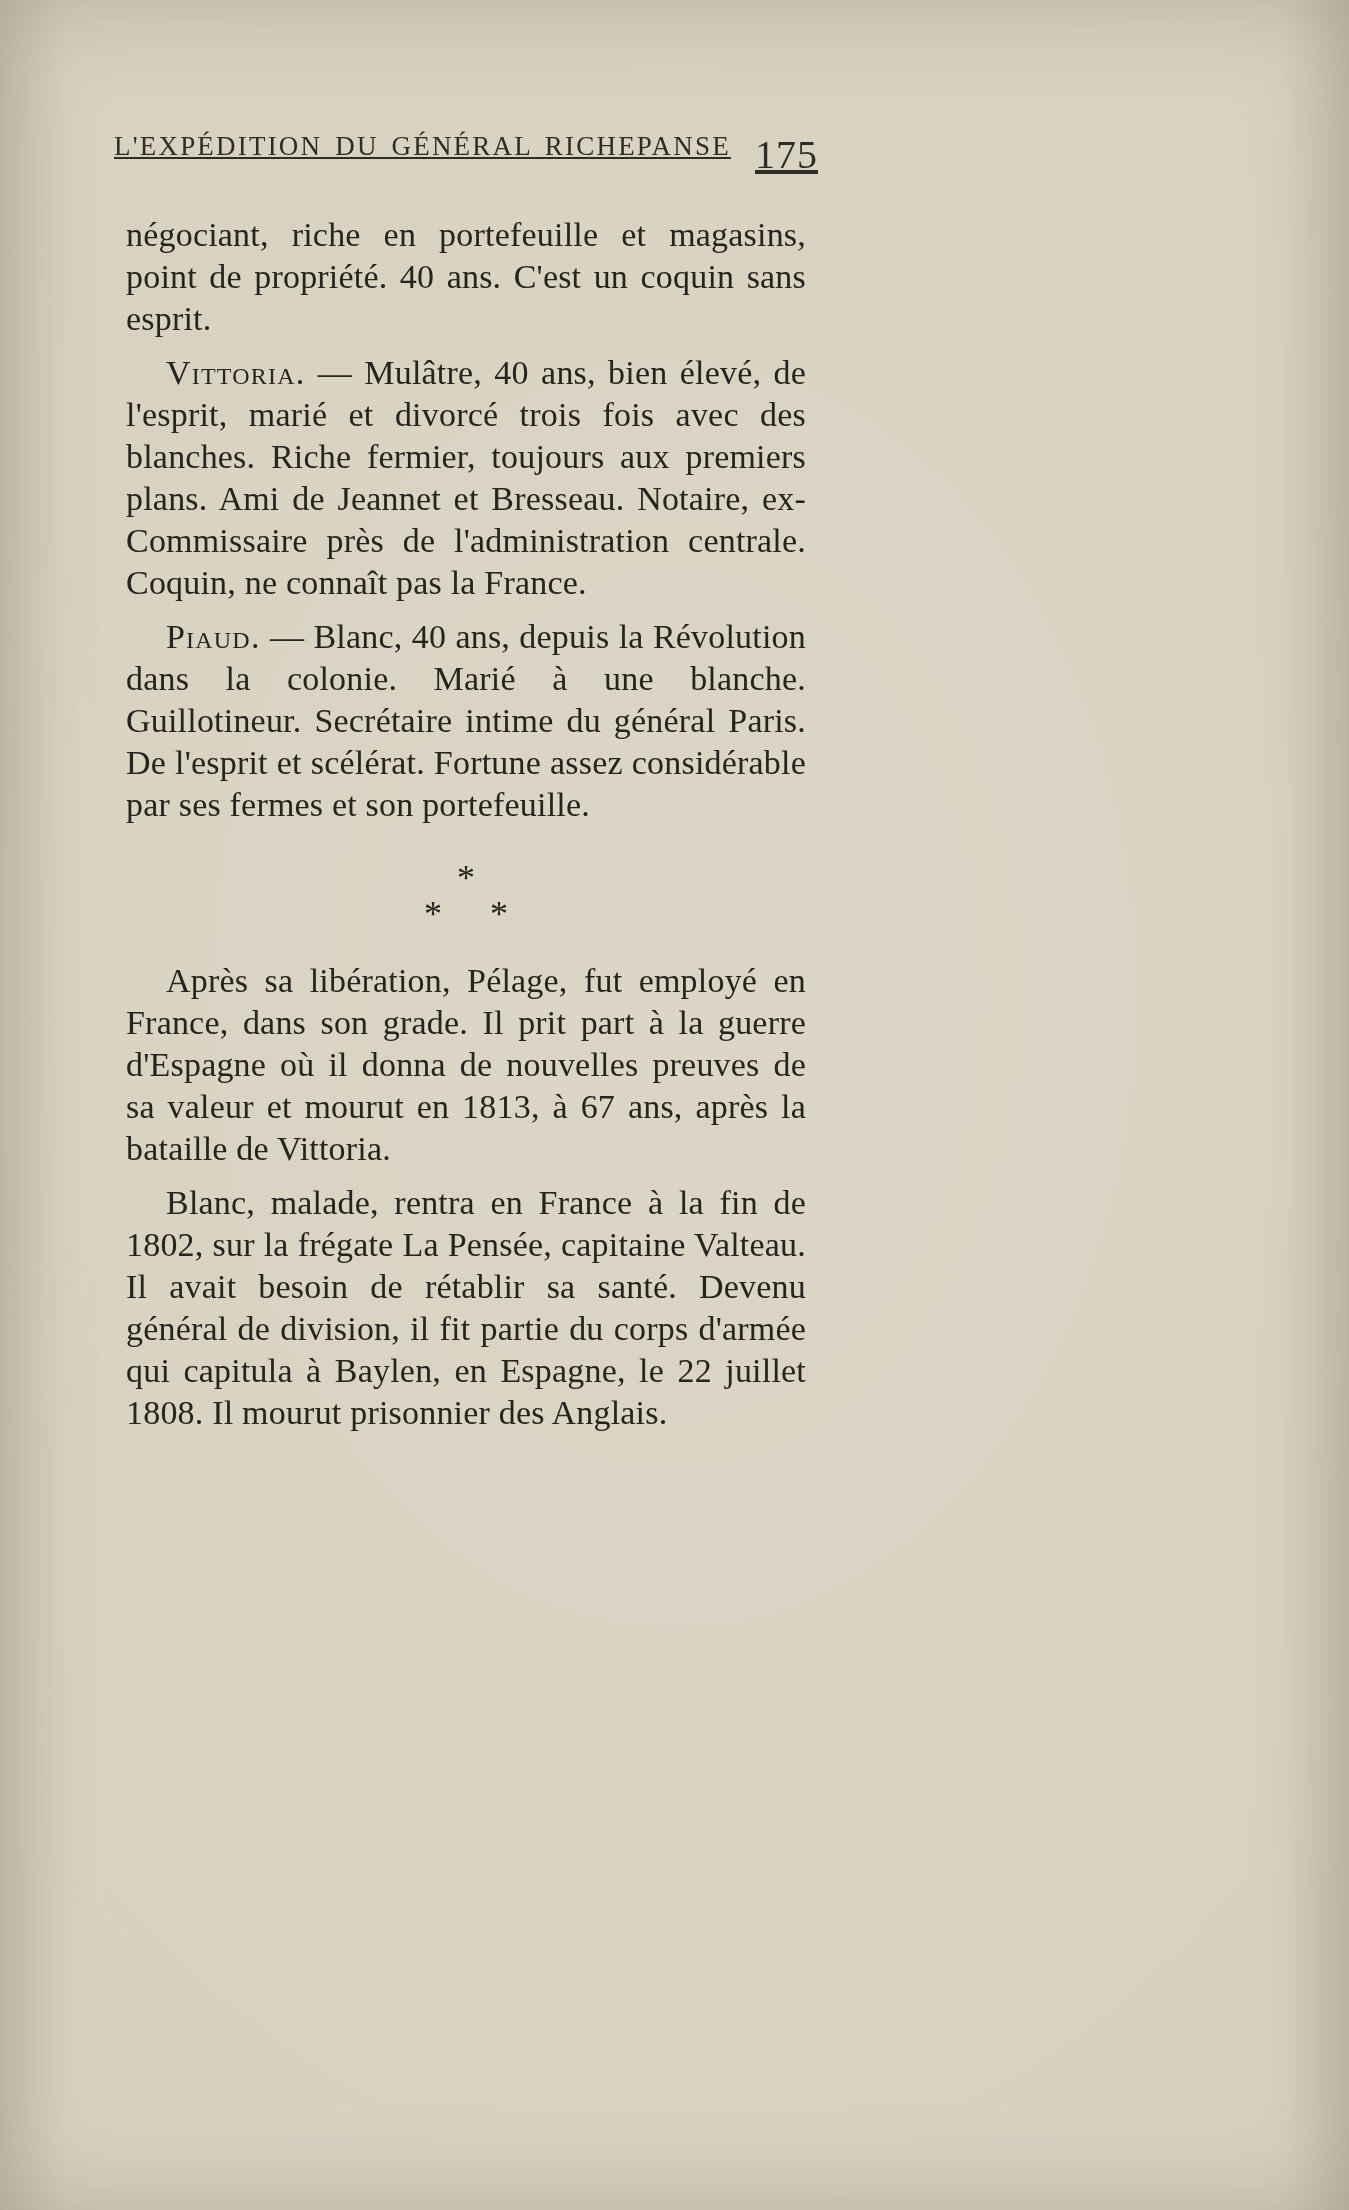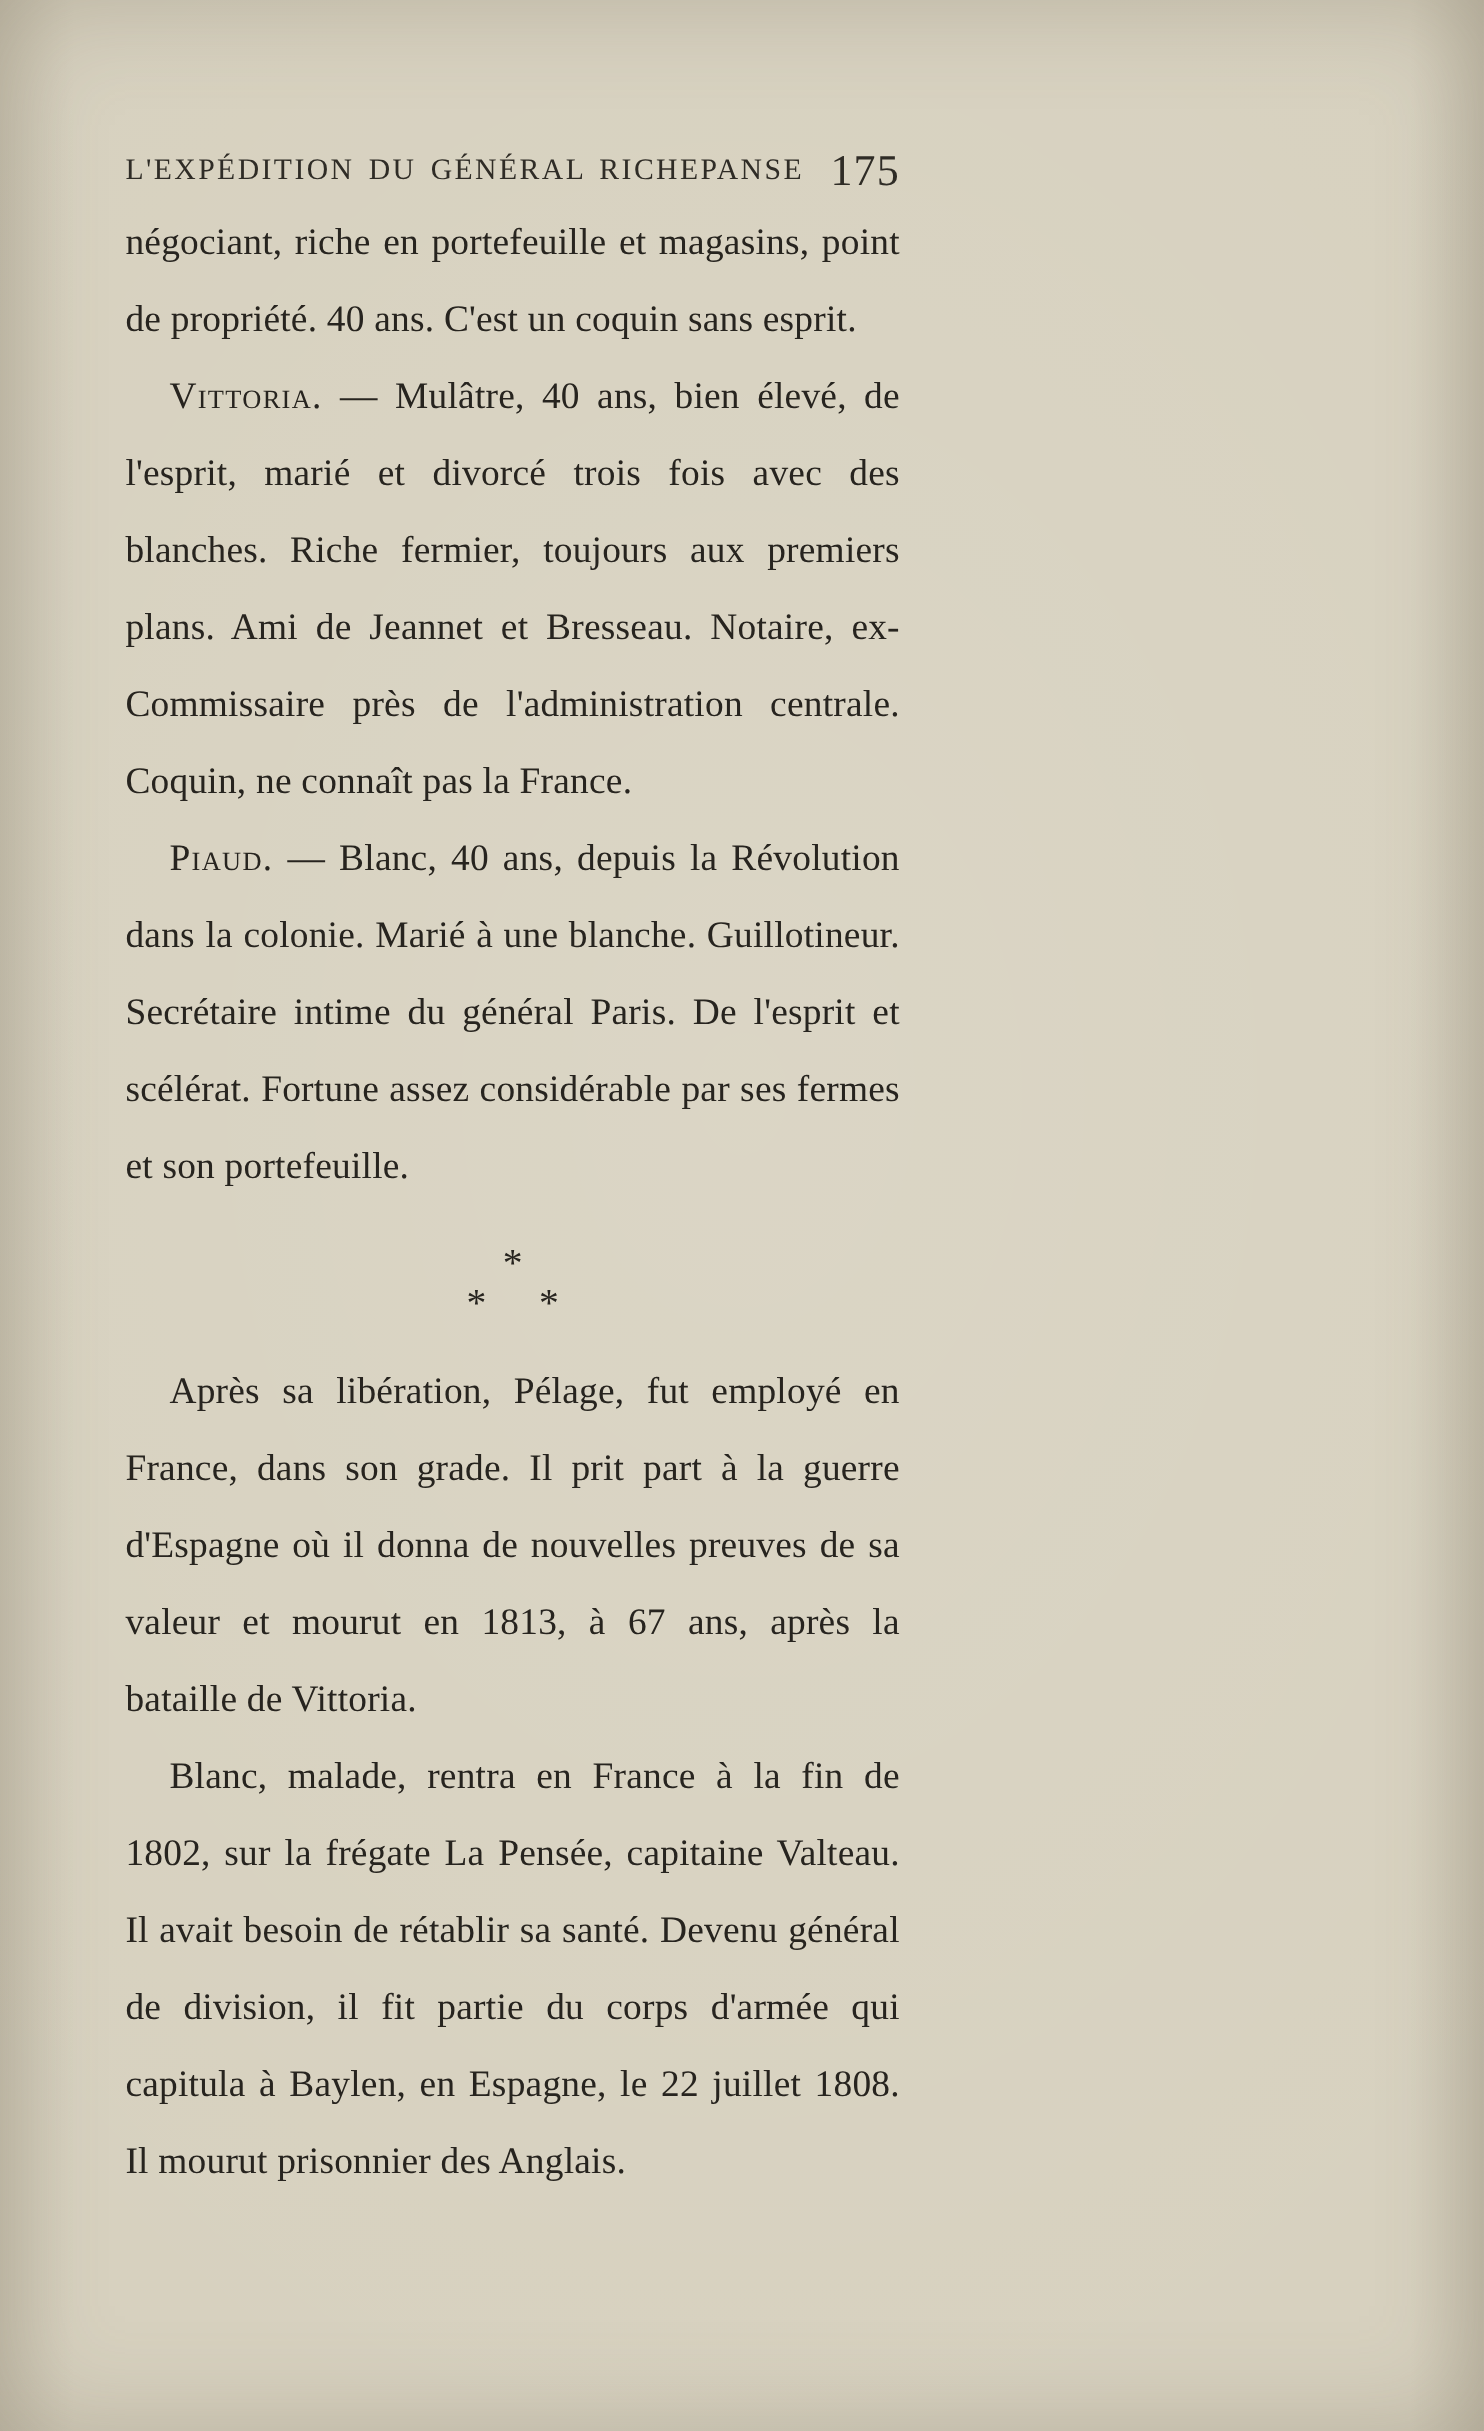--- a/index.html
+++ b/index.html
@@ -25,41 +25,42 @@
   }
   .column {
     position: absolute;
     left: 114px;
     top: 131px;
     width: 704px;
   }
   .running-header {
     display: flex;
     justify-content: space-between;
-    align-items: center;
+    align-items: flex-start;
     color: #2f2c26;
-    margin-bottom: 8px;
+    margin-bottom: 36px;
+    text-decoration: underline;
   }
   .header-title {
     font-size: 27px;
     letter-spacing: 2.2px;
     word-spacing: 4px;
     white-space: nowrap;
   }
   .page-number {
     font-size: 40px;
     letter-spacing: 1px;
   }
   .body-text {
     color: #27241f;
   }
   p.para {
-    margin: 0;
+    margin: 12px;
     font-size: 34px;
-    line-height: 70px;
+    line-height: 42px;
     text-align: justify;
     letter-spacing: 0.2px;
   }
   p.indent {
     text-indent: 40px;
   }
   .lead {
     font-variant: small-caps;
     letter-spacing: 1.2px;
   }

